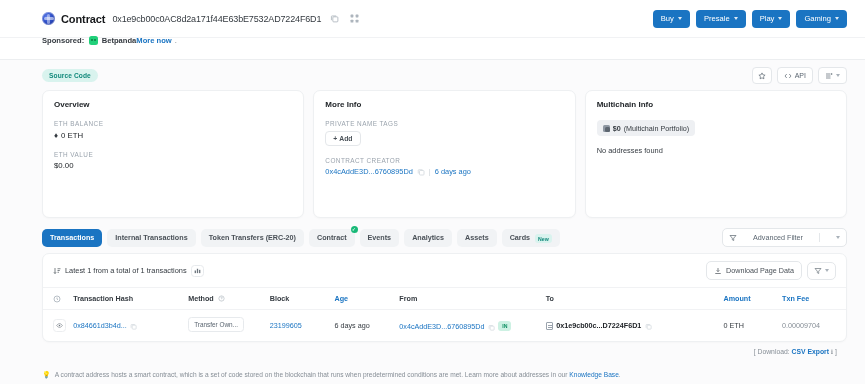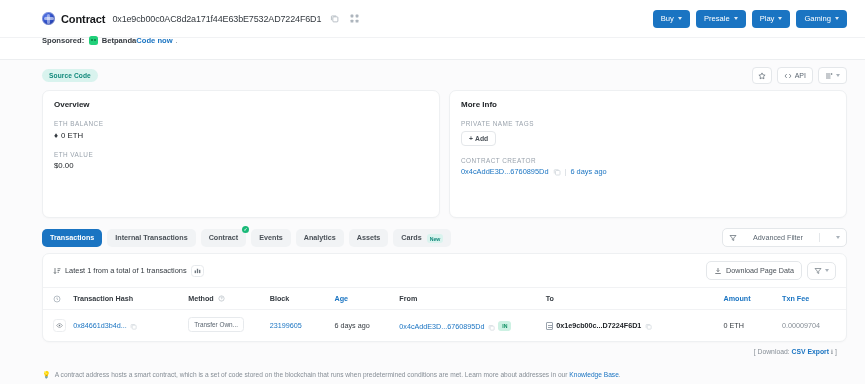--- a/index.html
+++ b/index.html
@@ -256,21 +256,21 @@
     <button class="btn-blue">
       <span>Gaming</span>
       <i class="caret"></i>
     </button>
   </div>
 
   <div class="sponsored">
     <span class="spons-label">Sponsored:</span>
     <span class="panda-ico"></span>
     <span class="spons-brand">Betpanda</span>
-    <a class="lnk-b" href="#">Code now</a>
+    <a class="lnk-b" href="#">More now</a>
     <span style="margin-left:3px">.</span>
   </div>
 
   <div class="badgerow">
     <span class="src-badge">Source Code</span>
     <span class="spacer"></span>
     <span class="pill-btn" style="padding:3.5px 5px;">
       <svg width="8" height="8" viewBox="0 0 16 16" fill="none" stroke="currentColor" stroke-width="1.4">
         <path d="M8 1.8l1.9 3.9 4.3.6-3.1 3 .7 4.3L8 11.6 4.2 13.6l.7-4.3-3.1-3 4.3-.6z"></path>
       </svg>
@@ -317,25 +317,35 @@
           <svg width="8" height="8" viewBox="0 0 16 16" fill="none" stroke="currentColor" stroke-width="1.5">
             <rect x="5" y="5" width="9" height="9" rx="1.5"></rect>
               <path d="M11 3.5H3.5a1 1 0 0 0-1 1V11"></path>
           </svg>
         </span>
         <span class="divider-v">|</span>
         <a class="lnk" href="#">6 days ago</a>
       </div>
     </div>
 
+    <div class="card">
+      <div class="card-t">Multichain Info</div>
+      <div class="mc-pill">
+        <span class="mc-ico"></span>
+        <span style="font-weight:700">$0</span>
+        <span>(Multichain Portfolio)</span>
+      </div>
+      <div class="mc-note">No addresses found</div>
+    </div>
   </div>
 
   <div class="tabsrow">
     <div class="tab active">Transactions</div>
     <div class="tab">Internal Transactions</div>
+    <div class="tab">Token Transfers (ERC-20)</div>
     <div class="tab">
       <span>Contract</span>
       <span class="greendot">✓</span>
     </div>
     <div class="tab">Events</div>
     <div class="tab">Analytics</div>
     <div class="tab">Assets</div>
     <div class="tab">
       <span>Cards</span>
       <span class="newbadge">New</span>

